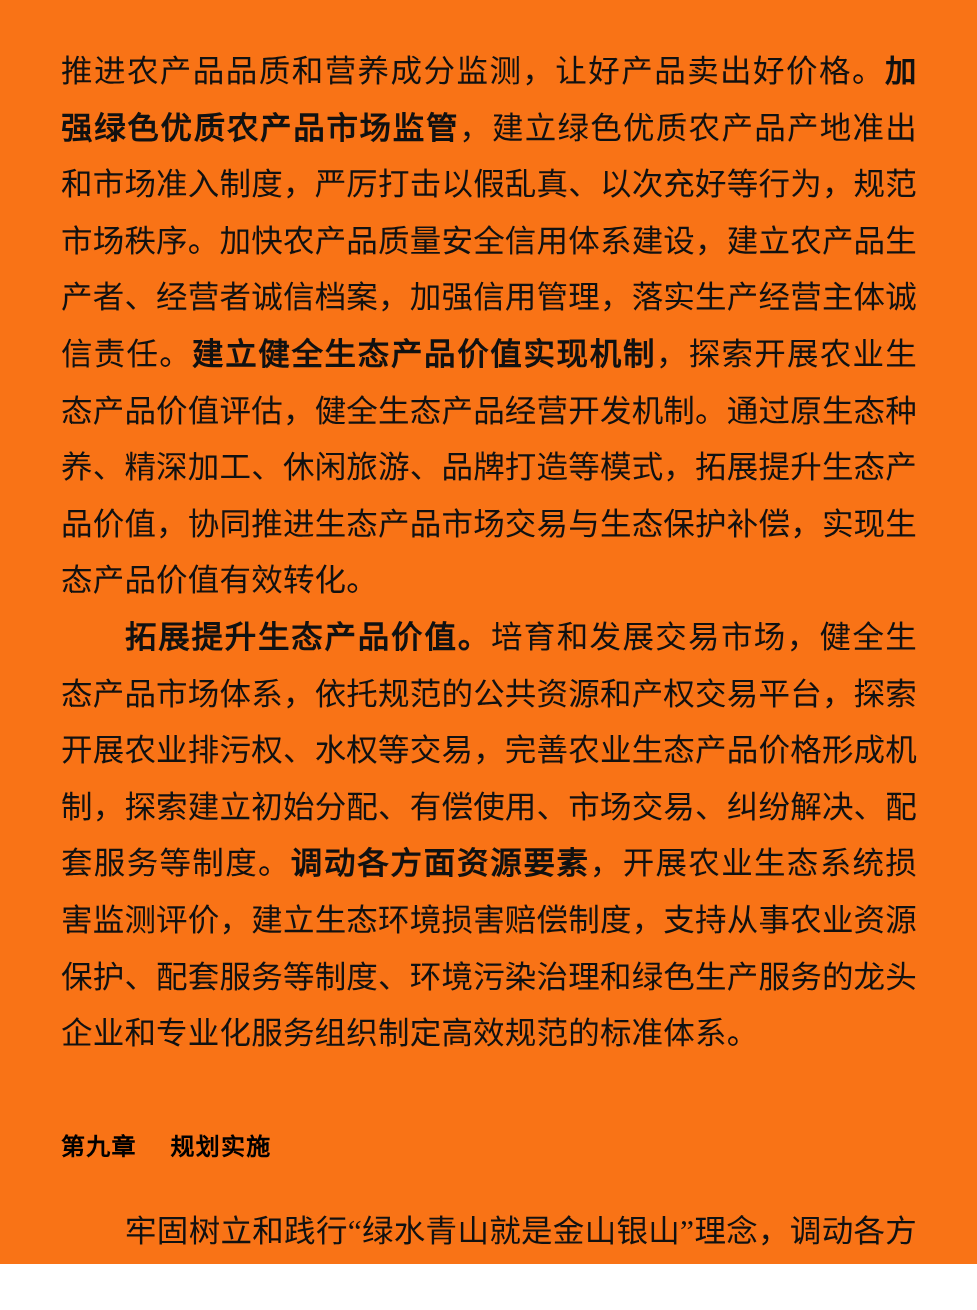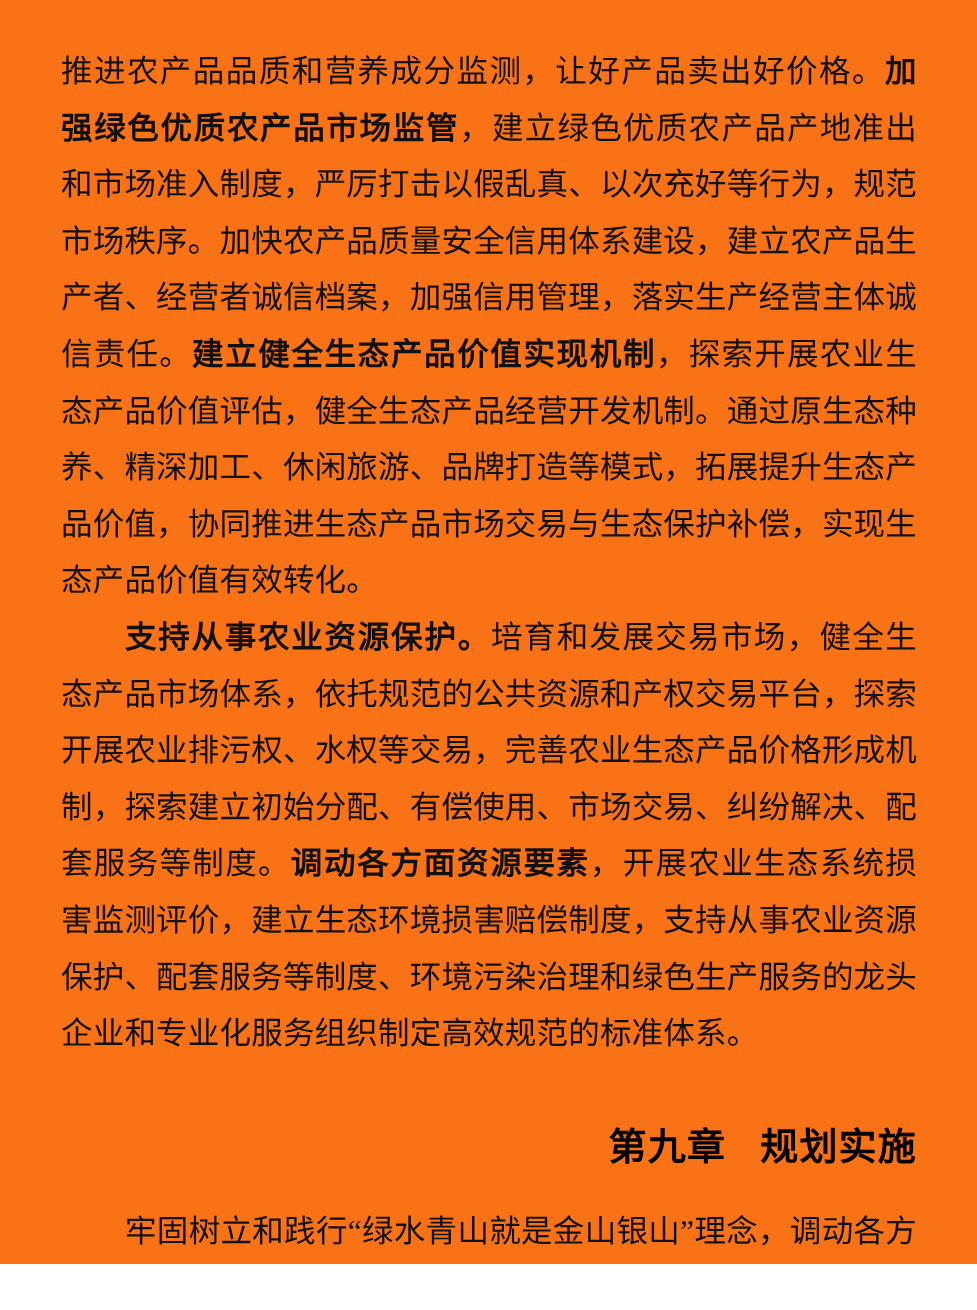--- a/index.html
+++ b/index.html
@@ -47,24 +47,24 @@
 
   
   .lead {
     font-weight: 700;
     letter-spacing: 0.6px;
   }
 
   
   .chapter-heading {
     margin: 0;
-    text-align: right;
+    text-align: left;
     font-family: "Liberation Sans", "DejaVu Sans", sans-serif;
     font-weight: 700;
-    font-size: 38px;
+    font-size: 24px;
     line-height: 56.6px;
     letter-spacing: 1.2px;
     color: #000000;
   }
 
   .chapter-gap {
     display: inline-block;
     width: 34px;
   }
 
@@ -74,21 +74,21 @@
 </style>
 </head>
 <body>
 
 <div id="page" style="background: #f97316; color: rgb(17, 17, 17); width: 977px; height: 1264px;">
 
   <div class="column">
 
     <div>
         <p class="para"><span>推进农产品品质和营养成分监测，让好产品卖出好价格。</span><span class="lead">加强绿色优质农产品市场监管</span><span>，建立绿色优质农产品产地准出和市场准入制度，严厉打击以假乱真、以次充好等行为，规范市场秩序。加快农产品质量安全信用体系建设，建立农产品生产者、经营者诚信档案，加强信用管理，落实生产经营主体诚信责任。</span><span class="lead">建立健全生态产品价值实现机制</span><span>，探索开展农业生态产品价值评估，健全生态产品经营开发机制。通过原生态种养、精深加工、休闲旅游、品牌打造等模式，拓展提升生态产品价值，协同推进生态产品市场交易与生态保护补偿，实现生态产品价值有效转化。</span></p>
-        <p class="para indent"><span class="lead">支持从事农业资源保护。</span><span>培育和发展交易市场，健全生态产品市场体系，依托规范的公共资源和产权交易平台，探索开展农业排污权、水权等交易，完善农业生态产品价格形成机制，探索建立初始分配、有偿使用、市场交易、纠纷解决、配套服务等制度。</span><span class="lead">调动各方面资源要素</span><span>，开展农业生态系统损害监测评价，建立生态环境损害赔偿制度，支持从事农业资源保护、配套服务等制度、环境污染治理和绿色生产服务的龙头企业和专业化服务组织制定高效规范的标准体系。</span></p>
+        <p class="para indent"><span class="lead">拓展提升生态产品价值。</span><span>培育和发展交易市场，健全生态产品市场体系，依托规范的公共资源和产权交易平台，探索开展农业排污权、水权等交易，完善农业生态产品价格形成机制，探索建立初始分配、有偿使用、市场交易、纠纷解决、配套服务等制度。</span><span class="lead">调动各方面资源要素</span><span>，开展农业生态系统损害监测评价，建立生态环境损害赔偿制度，支持从事农业资源保护、配套服务等制度、环境污染治理和绿色生产服务的龙头企业和专业化服务组织制定高效规范的标准体系。</span></p>
       </div>
 
     <div class="spacer-before-heading"></div>
 
     <h1 class="chapter-heading">
       <span>第九章</span><span class="chapter-gap"></span><span>规划实施</span>
     </h1>
 
     <div class="spacer-after-heading"></div>
 

